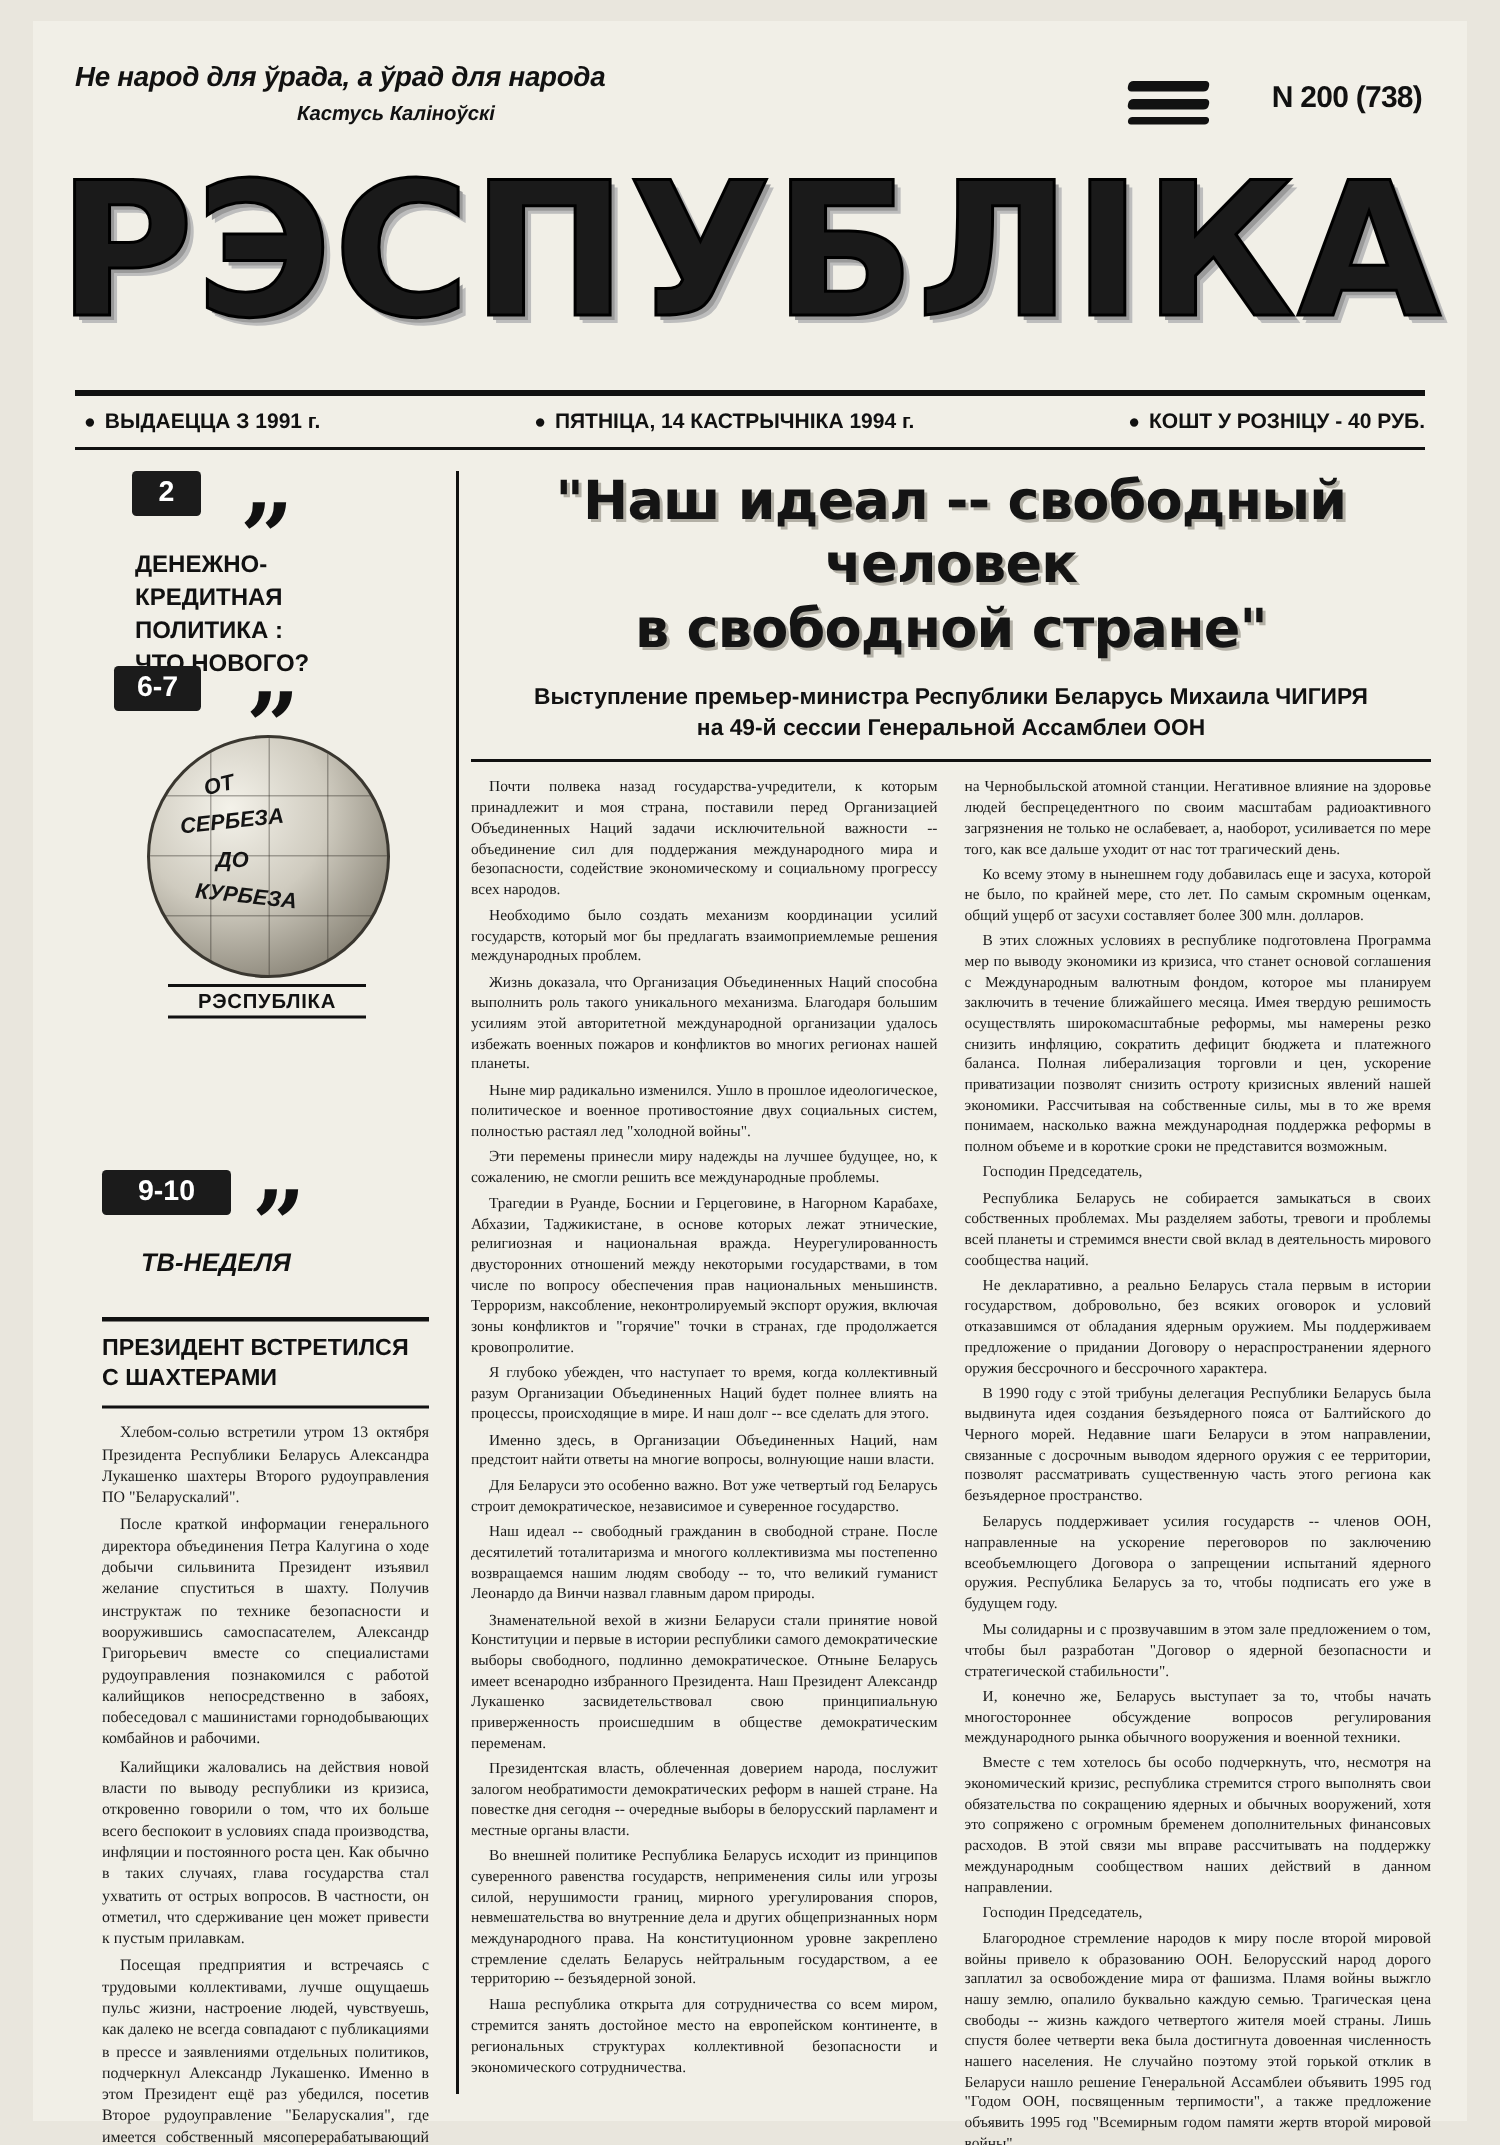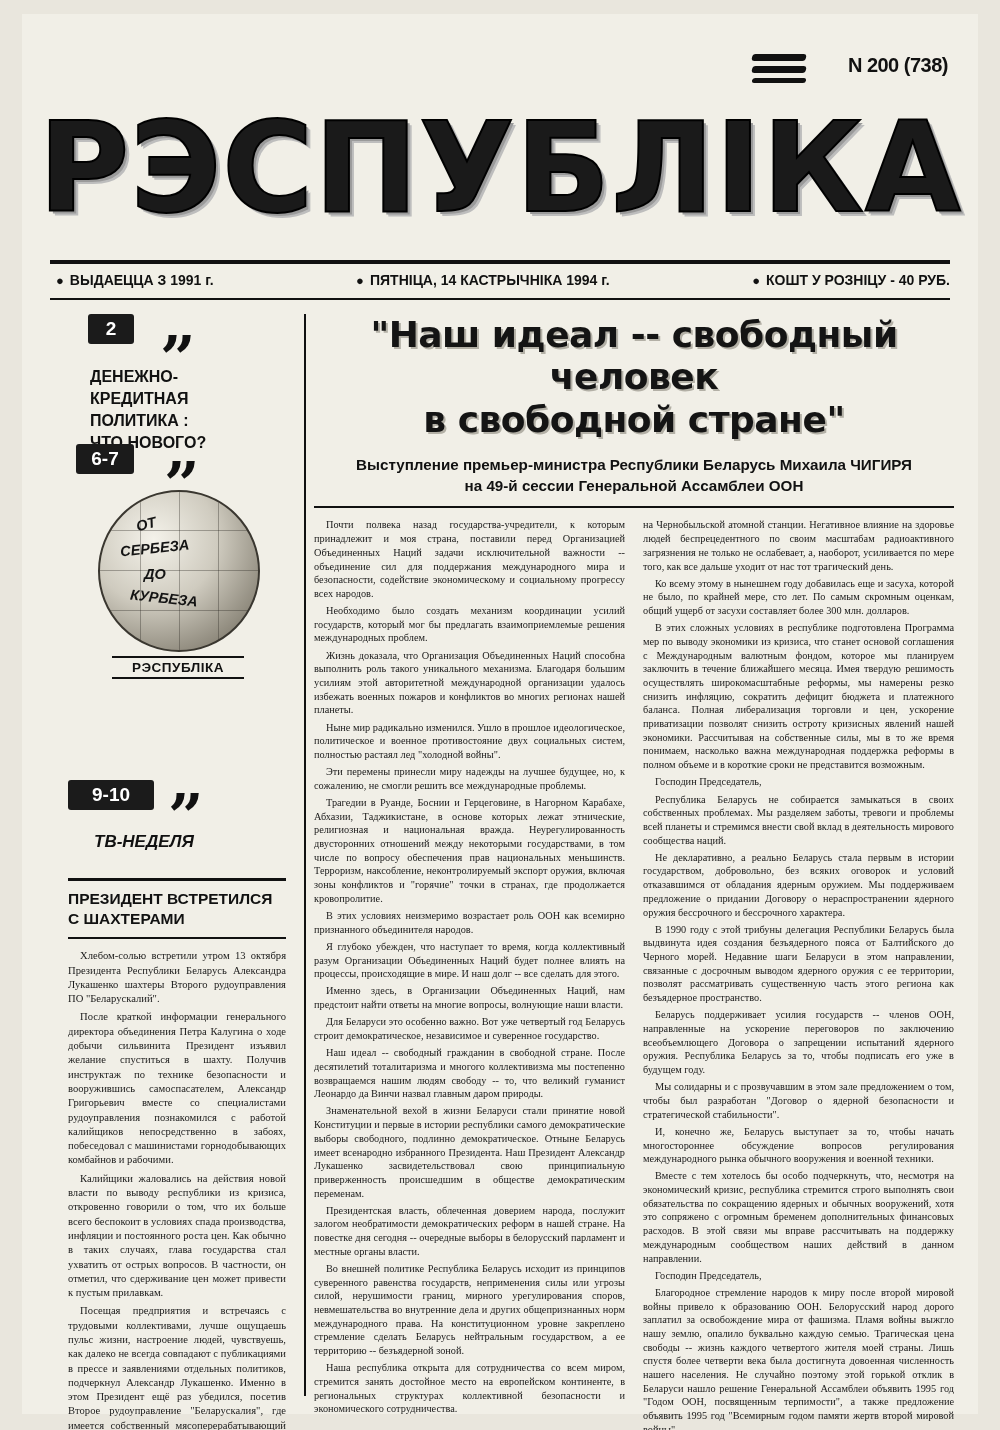--- a/index.html
+++ b/index.html
@@ -305,20 +305,22 @@
   .col p { margin: 0 0 3.5px 0; text-indent: 12px; }
   .col p.noind { text-indent: 0; }
 </style>
 </head>
 <body>
 
 <div class="page">
   <div class="sheet">
 
     <div class="motto-row">
+      <div class="motto">Не народ для ўрада, а ўрад для народа</div>
+      <div class="motto-author">Кастусь  Каліноўскі</div>
     </div>
 
     <div class="flag-mark">
       <span></span>
         <span></span>
         <span></span>
     </div>
     <div class="issue-no">N 200 (738)</div>
 
     <div class="title">РЭСПУБЛІКА</div>
@@ -398,21 +400,20 @@
       <div class="main-rule"></div>
 
       <div class="cols">
         <div class="col">
           <p>Почти полвека назад государства-учредители, к которым принадлежит и моя страна, поставили перед Организацией Объединенных Наций задачи исключительной важности -- объединение сил для поддержания международного мира и безопасности, содействие экономическому и социальному прогрессу всех народов.</p>
           <p>Необходимо было создать механизм координации усилий государств, который мог бы предлагать взаимоприемлемые решения международных проблем.</p>
           <p>Жизнь доказала, что Организация Объединенных Наций способна выполнить роль такого уникального механизма. Благодаря большим усилиям этой авторитетной международной организации удалось избежать военных пожаров и конфликтов во многих регионах нашей планеты.</p>
           <p>Ныне мир радикально изменился. Ушло в прошлое идеологическое, политическое и военное противостояние двух социальных систем, полностью растаял лед "холодной войны".</p>
           <p>Эти перемены принесли миру надежды на лучшее будущее, но, к сожалению, не смогли решить все международные проблемы.</p>
           <p>Трагедии в Руанде, Боснии и Герцеговине, в Нагорном Карабахе, Абхазии, Таджикистане, в основе которых лежат этнические, религиозная и национальная вражда. Неурегулированность двусторонних отношений между некоторыми государствами, в том числе по вопросу обеспечения прав национальных меньшинств. Терроризм, наксобление, неконтролируемый экспорт оружия, включая зоны конфликтов и "горячие" точки в странах, где продолжается кровопролитие.</p>
-          <p>В этих условиях неизмеримо возрастает роль ООН как всемирно признанного объединителя народов.</p>
           <p>Я глубоко убежден, что наступает то время, когда коллективный разум Организации Объединенных Наций будет полнее влиять на процессы, происходящие в мире. И наш долг -- все сделать для этого.</p>
           <p>Именно здесь, в Организации Объединенных Наций, нам предстоит найти ответы на многие вопросы, волнующие наши власти.</p>
           <p>Для Беларуси это особенно важно. Вот уже четвертый год Беларусь строит демократическое, независимое и суверенное государство.</p>
           <p>Наш идеал -- свободный гражданин в свободной стране. После десятилетий тоталитаризма и многого коллективизма мы постепенно возвращаемся нашим людям свободу -- то, что великий гуманист Леонардо да Винчи назвал главным даром природы.</p>
           <p>Знаменательной вехой в жизни Беларуси стали принятие новой Конституции и первые в истории республики самого демократические выборы свободного, подлинно демократическое. Отныне Беларусь имеет всенародно избранного Президента. Наш Президент Александр Лукашенко засвидетельствовал свою принципиальную приверженность происшедшим в обществе демократическим переменам.</p>
           <p>Президентская власть, облеченная доверием народа, послужит залогом необратимости демократических реформ в нашей стране. На повестке дня сегодня -- очередные выборы в белорусский парламент и местные органы власти.</p>
           <p>Во внешней политике Республика Беларусь исходит из принципов суверенного равенства государств, неприменения силы или угрозы силой, нерушимости границ, мирного урегулирования споров, невмешательства во внутренние дела и других общепризнанных норм международного права. На конституционном уровне закреплено стремление сделать Беларусь нейтральным государством, а ее территорию -- безъядерной зоной.</p>
           <p>Наша республика открыта для сотрудничества со всем миром, стремится занять достойное место на европейском континенте, в региональных структурах коллективной безопасности и экономического сотрудничества.</p>
 
         </div>

